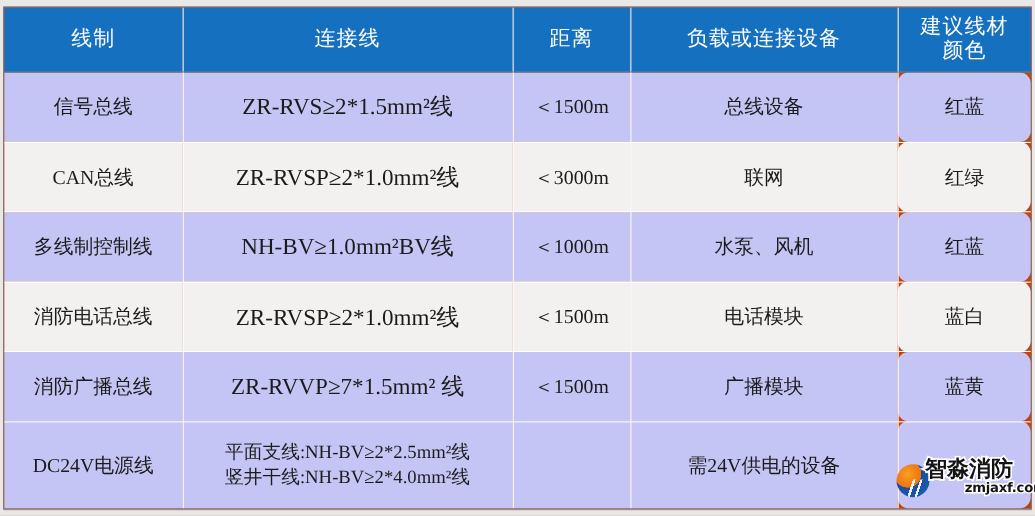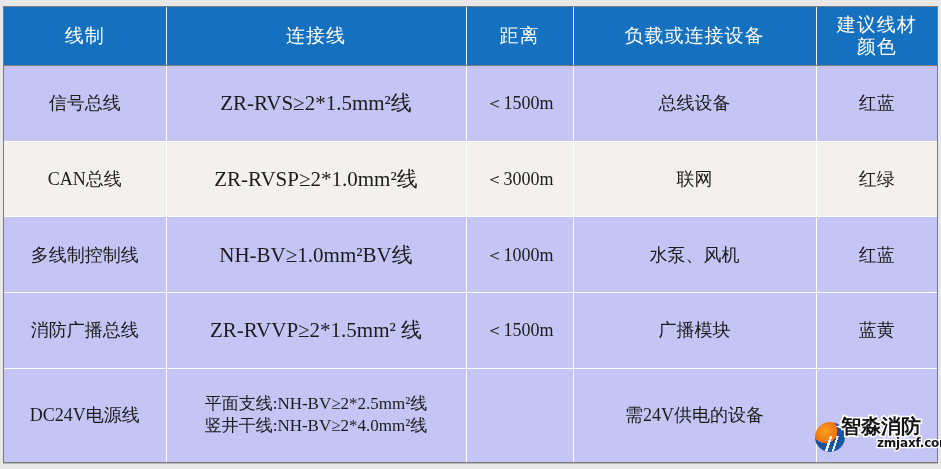--- a/index.html
+++ b/index.html
@@ -61,21 +61,21 @@
     font-size: 18px;
     color: #1b1b1b;
     height: 56px;
     border-right: 1px solid #ffffff;
     border-bottom: 1px solid #ffffff;
     padding: 0 5px;
     line-height: 1.25;
     white-space: nowrap;
     margin-left: 15px;
   }
-  tbody td:last-child { border-right: none; }
+  tbody td:last-child { border-right: none; border-radius: 10px; }
   tbody tr:last-child td { border-bottom: none; }
 
   tbody tr.r-alt td { background: #c5c5f5; }
   tbody tr.r-base td { background: #f2f1ef; }
 
   tbody tr.r-tall td { height: 70px; }
 
   .wire-cell { font-size: 21px; }
   .multi-line {
     display: inline-block;
@@ -178,23 +178,30 @@
         <td>联网</td>
         <td>红绿</td>
       </tr>
       <tr class="r-alt">
         <td>多线制控制线</td>
         <td class="wire-cell">NH-BV≥1.0mm²BV线</td>
         <td>＜1000m</td>
         <td>水泵、风机</td>
         <td>红蓝</td>
       </tr>
+      <tr class="r-base">
+        <td>消防电话总线</td>
+        <td class="wire-cell">ZR-RVSP≥2*1.0mm²线</td>
+        <td>＜1500m</td>
+        <td>电话模块</td>
+        <td>蓝白</td>
+      </tr>
       <tr class="r-alt">
         <td>消防广播总线</td>
-        <td class="wire-cell">ZR-RVVP≥2*1.5mm²  线</td>
+        <td class="wire-cell">ZR-RVVP≥7*1.5mm²  线</td>
         <td>＜1500m</td>
         <td>广播模块</td>
         <td>蓝黄</td>
       </tr>
       <tr class="r-alt r-tall">
         <td>DC24V电源线</td>
         <td><span class="multi-line">平面支线:NH-BV≥2*2.5mm²线<br>竖井干线:NH-BV≥2*4.0mm²线</span></td>
         <td></td>
         <td>需24V供电的设备</td>
         <td></td>

